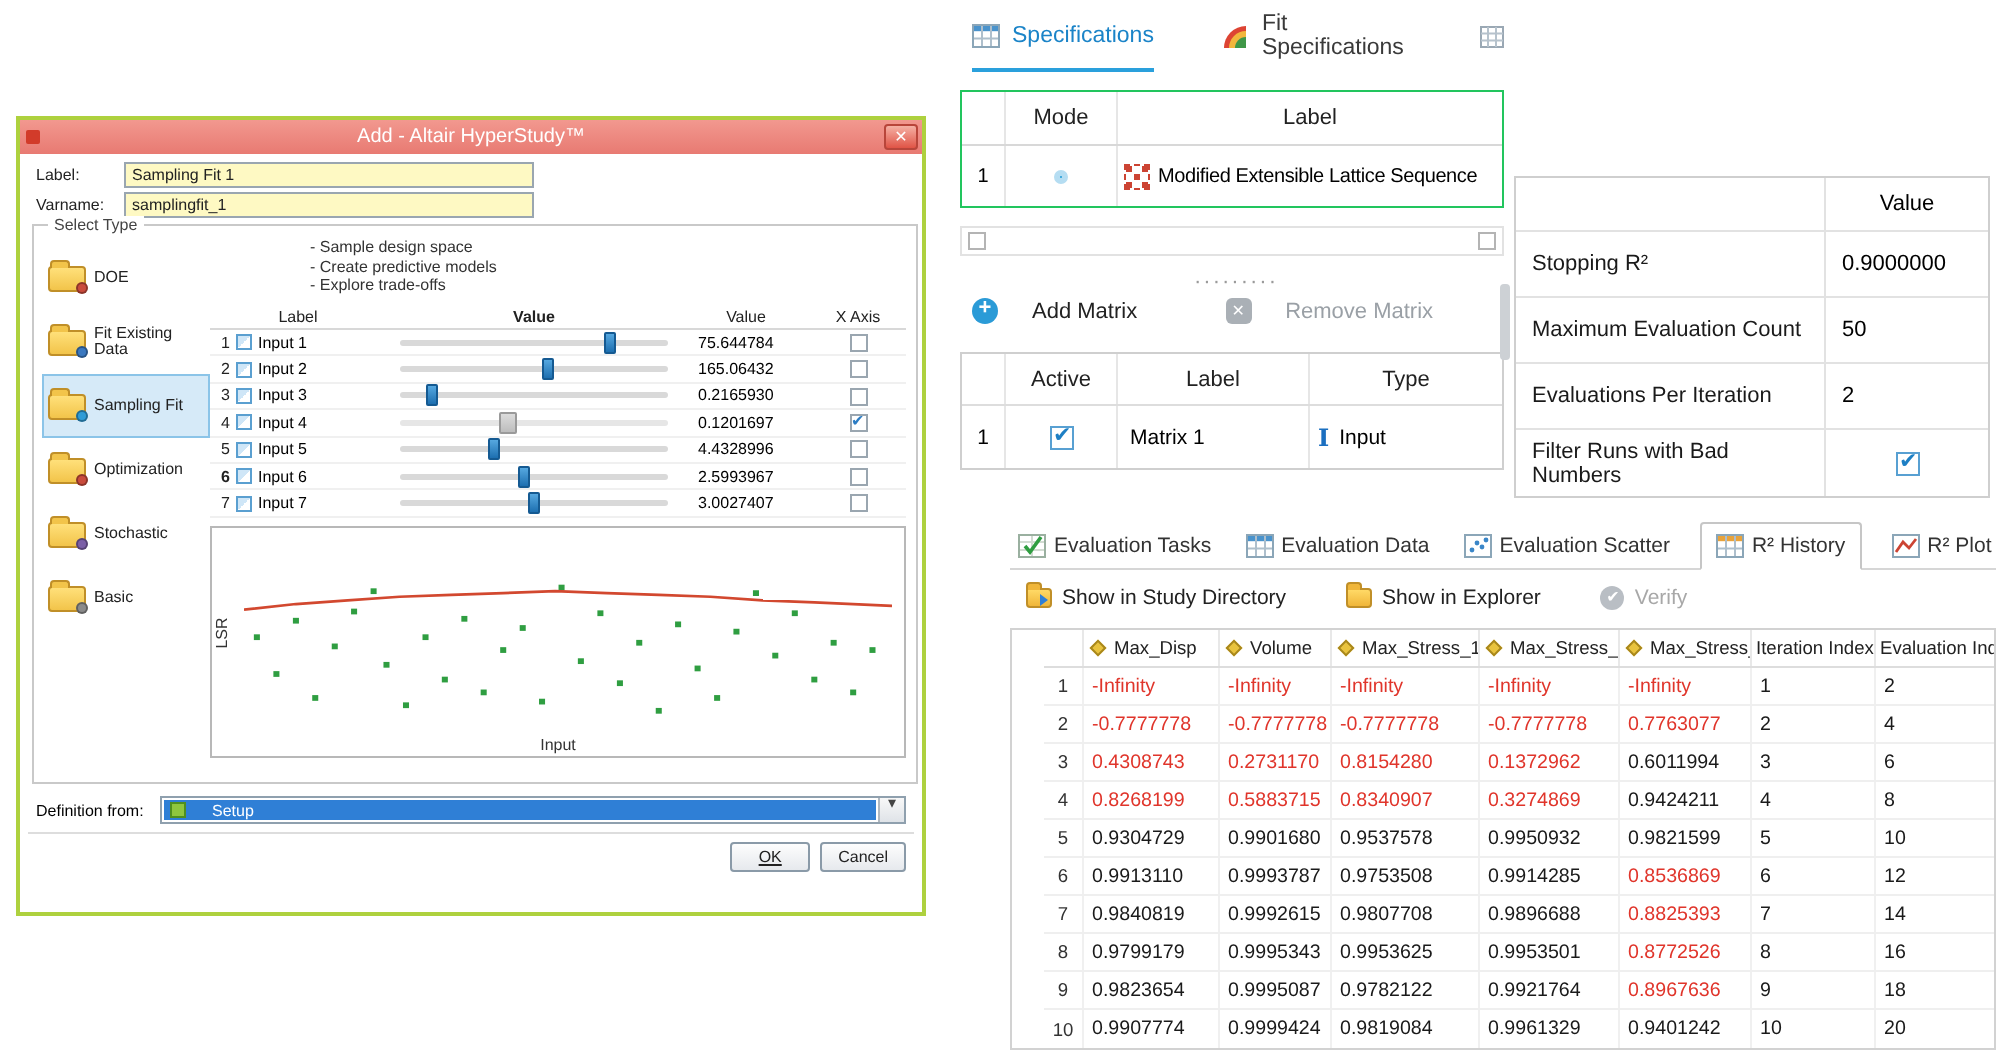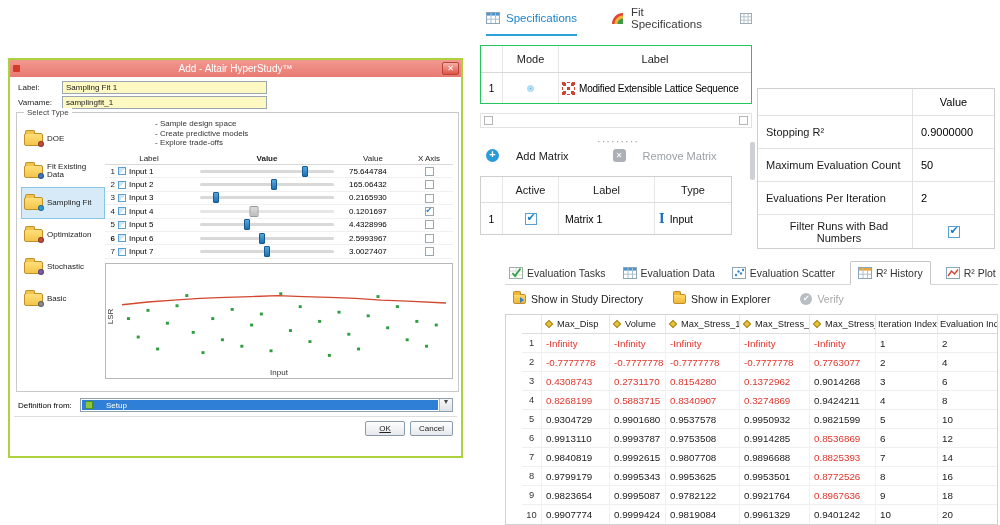--- a/index.html
+++ b/index.html
@@ -83,35 +83,35 @@
   .splitter { height:9px; margin-top:3px; text-align:center; }
   .splitter::after { content:"·········"; color:#9a9a9a; font-size:11px; line-height:5px; letter-spacing:1px; }
   .matrix-btns { position:relative; display:flex; align-items:center; gap:44px; padding:9px 0 11px 6px; font-size:11px; }
   .mbtn { display:flex; align-items:center; gap:17px; color:#222; }
   .mbtn.disabled { color:#9aa0a6; }
   .ic-add { width:13px; height:13px; border-radius:50%; background:#2b9bd7; position:relative; flex-shrink:0; }
   .ic-add::after { content:"+"; position:absolute; left:0; right:0; top:-2px; text-align:center; color:#fff; font-size:11px; font-weight:bold; line-height:15px; }
   .ic-remove { width:13px; height:13px; border-radius:3px; background:#aab0b6; position:relative; flex-shrink:0; }
   .ic-remove::after { content:"✕"; position:absolute; left:0; right:0; top:0; text-align:center; color:#fff; font-size:8px; line-height:13px; }
   .vscroll { position:absolute; right:1px; top:2px; width:5px; height:38px; background:#cdd1d5; border-radius:2px; }
-  .xtable { width:252px; border:1px solid #cfcfcf; margin-top:3px; }
+  .xtable { width:272px; border:1px solid #cfcfcf; margin-top:3px; }
   .xhead, .xrow { display:grid; grid-template-columns:22px 56px 96px 1fr; align-items:stretch; }
   .xhead { height:26px; font-size:11px; color:#222; border-bottom:1px solid #ddd; }
   .xcell { display:flex; align-items:center; justify-content:center; border-right:1px solid #e6e6e6; }
   .xcell.last { border-right:none; }
   .xrow { height:31px; font-size:10.5px; }
   .xrow .xlabelcell { justify-content:flex-start; padding-left:6px; }
   .xrow .xtypecell { justify-content:flex-start; gap:5px; padding-left:4px; }
   .i-ic { font-family:"DejaVu Serif",serif; color:#1b6fc0; font-weight:bold; font-size:12px; line-height:12px; }
 
   
   .settings { position:absolute; left:757px; top:88px; width:238px; border:1px solid #cfcfcf; background:#fff; font-size:11px; }
   .srow { display:grid; grid-template-columns:1fr 82px; height:33px; border-bottom:1px solid #e2e2e2; align-items:stretch; }
   .srow.shead { height:27px; }
-  .srow:last-child { border-bottom:none;text-align:center; }
+  .srow:last-child { border-bottom:none; }
   .slabel { display:flex; align-items:center; padding-left:8px; color:#1a1a1a; }
   .sval { display:flex; align-items:center; padding-left:8px; border-left:1px solid #e2e2e2; }
   .sval.headc, .sval.center { justify-content:center; padding-left:0; }
 
   
   .eval { position:absolute; left:505px; top:255px; width:493px; }
   .eval-tabs { display:flex; align-items:flex-end; gap:13px; height:30px; border-bottom:1px solid #d6d6d6; font-size:10.5px; padding-left:2px; }
   .eval-tab { display:flex; align-items:center; gap:4px; padding:5px 2px; color:#333; white-space:nowrap; }
   .eval-tab.selected { border:1px solid #c6c6c6; border-bottom:1px solid #fff; margin-bottom:-1px; background:#fff; padding:5px 7px; border-radius:2px 2px 0 0; }
   .etoolbar { display:flex; align-items:center; gap:30px; height:27px; padding-left:8px; font-size:10.5px; }
@@ -591,21 +591,21 @@
             <span class="ecell">2</span>
             <span class="ecell">4</span>
           </div>
 
           <div class="erow">
             <span class="egut">3</span>
             <span class="ecell red">0.4308743</span>
             <span class="ecell red">0.2731170</span>
             <span class="ecell red">0.8154280</span>
             <span class="ecell red">0.1372962</span>
-            <span class="ecell">0.9014268</span>
+            <span class="ecell">0.6011994</span>
             <span class="ecell">3</span>
             <span class="ecell">6</span>
           </div>
 
           <div class="erow">
             <span class="egut">4</span>
             <span class="ecell red">0.8268199</span>
             <span class="ecell red">0.5883715</span>
             <span class="ecell red">0.8340907</span>
             <span class="ecell red">0.3274869</span>

